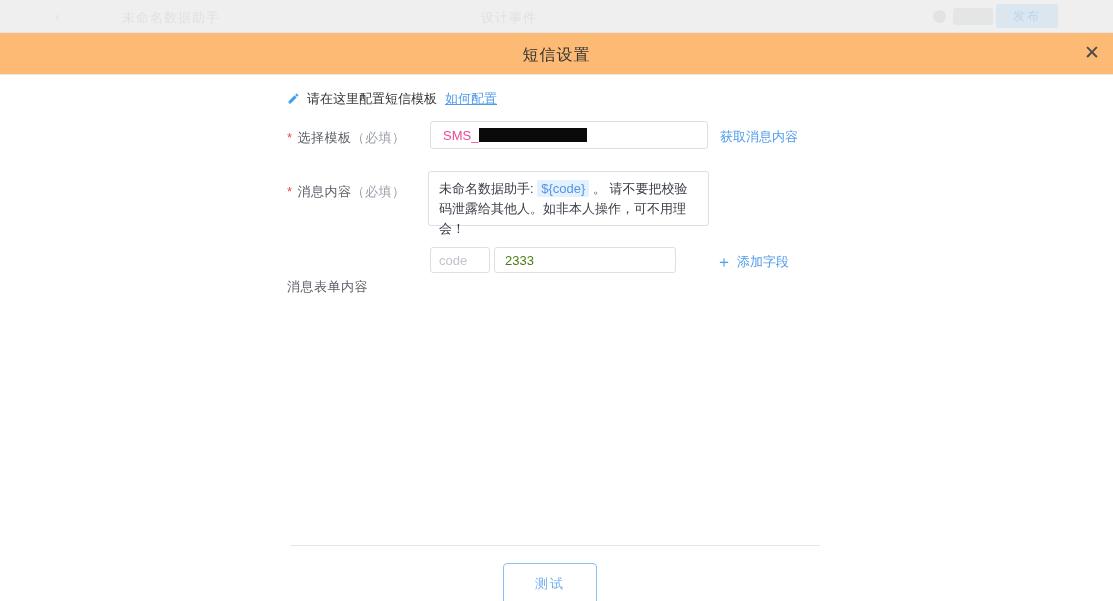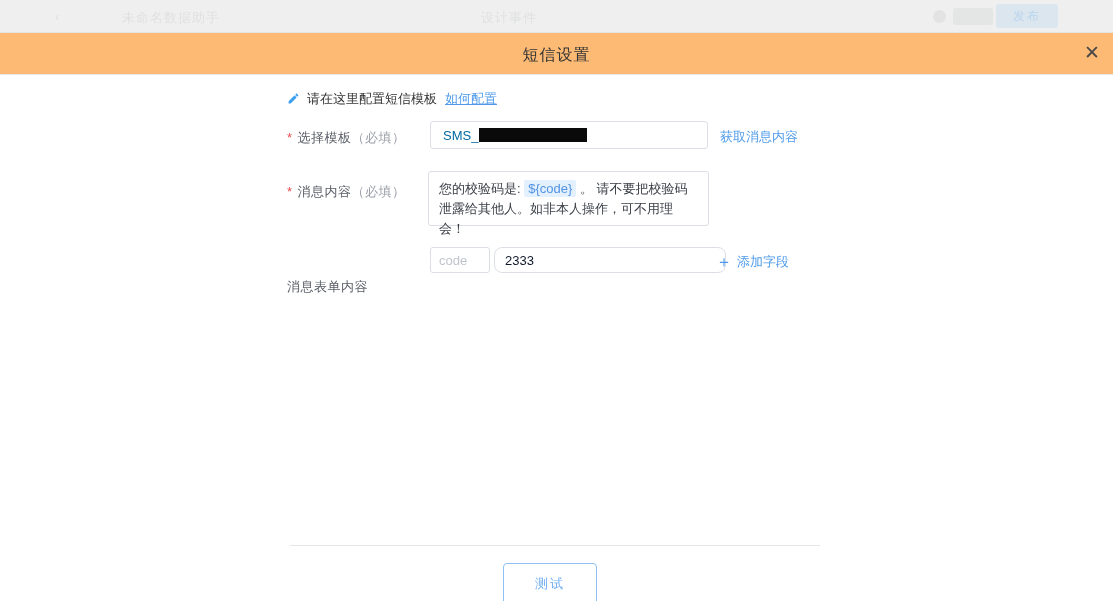--- a/index.html
+++ b/index.html
@@ -40,36 +40,36 @@
   .hint-text { color:#333; margin-left:7px; }
   .hint-link { color:var(--link,#4f9bea); text-decoration:underline; margin-left:8px; cursor:pointer; }
 
   .flabel { position:absolute; left:287px; font-size:13px; color:#606266; letter-spacing:0.5px; }
   .req { color:#e64d4d; margin-right:5px; }
   .opt { color:#9a9fa8; }
   .lbl-main { color:#5a5e66; }
 
   .tpl-input { position:absolute; left:430px; top:121px; width:278px; height:28px;
     border:1px solid #dcdfe6; border-radius:3px; background:#fff;
-    font-size:13px; color:#0369a1; display:flex; align-items:center; padding:0 12px; cursor:text; }
+    font-size:13px; color:#ec4899; display:flex; align-items:center; padding:0 12px; cursor:text; }
   .redacted { display:inline-block; width:108px; height:14px; background:#0a0a0a; margin-left:1px; }
   .row-link { position:absolute; left:720px; top:128px; font-size:13px;
     color:var(--link,#4f9bea); cursor:pointer; }
 
   .msg-area { position:absolute; left:428px; top:171px; width:281px; height:55px;
     border:1px solid #dcdfe6; border-radius:3px; background:#fff; padding:7px 10px;
     font-size:13px; color:#3a3e46; line-height:20px; cursor:text; }
   .code-chip { background:#e3f0fd; color:#5494e6; border-radius:2px; padding:1px 4px; }
 
   .key-input { position:absolute; left:430px; top:247px; width:60px; height:26px;
     border:1px solid #dcdfe6; border-radius:3px; font-size:13px; color:#333;
     padding:0 8px; font-family:inherit; }
   .key-input::placeholder { color:#bfc4cc; }
-  .val-input { position:absolute; left:494px; top:247px; width:232px; height:26px;
-    border:1px solid #dcdfe6; border-radius:8px; font-size:13px; color:#0f172a;
+  .val-input { position:absolute; left:494px; top:247px; width:182px; height:26px;
+    border:1px solid #dcdfe6; border-radius:3px; font-size:13px; color:#4d7c0f;
     padding:0 10px; font-family:inherit; }
   .add-link { position:absolute; left:716px; top:252px; font-size:13px;
     color:var(--link,#4f9bea); cursor:pointer; }
   .plus { font-size:16px; margin-right:5px; vertical-align:-1px; }
 
   .divider { position:absolute; left:290px; top:545px; width:530px; height:1px; background:#e6e6e6; }
 
   .test-btn { position:absolute; left:503px; top:563px; width:94px; height:42px;
     background:#fff; border:1px solid #8ec0f5; border-radius:4px;
     color:#70aef2; font-size:13px; letter-spacing:2px; cursor:pointer; font-family:inherit; }
@@ -105,21 +105,21 @@
   <div class="tpl-input">
     <span>SMS_</span>
       <span class="redacted"></span>
   </div>
   <span class="row-link">获取消息内容</span>
 
   <div class="flabel" style="top:183px;">
     <span class="req">*</span><span class="lbl-main">消息内容</span><span class="opt">（必填）</span>
   </div>
   <div class="msg-area">
-    <span>您的校验码是:</span>
+    <span>未命名数据助手:</span>
     <span class="code-chip">${code}</span>
     <span>。 请不要把校验码泄露给其他人。如非本人操作，可不用理会！</span>
   </div>
 
   <div class="flabel" style="top:254px;margin-top:24px;">
     <span class="lbl-main">消息表单内容</span>
   </div>
   <input class="key-input" type="text" placeholder="code" style="">
   <input class="val-input" type="text" value="2333" style="">
   <span class="add-link"><span class="plus">＋</span><span>添加字段</span></span>

